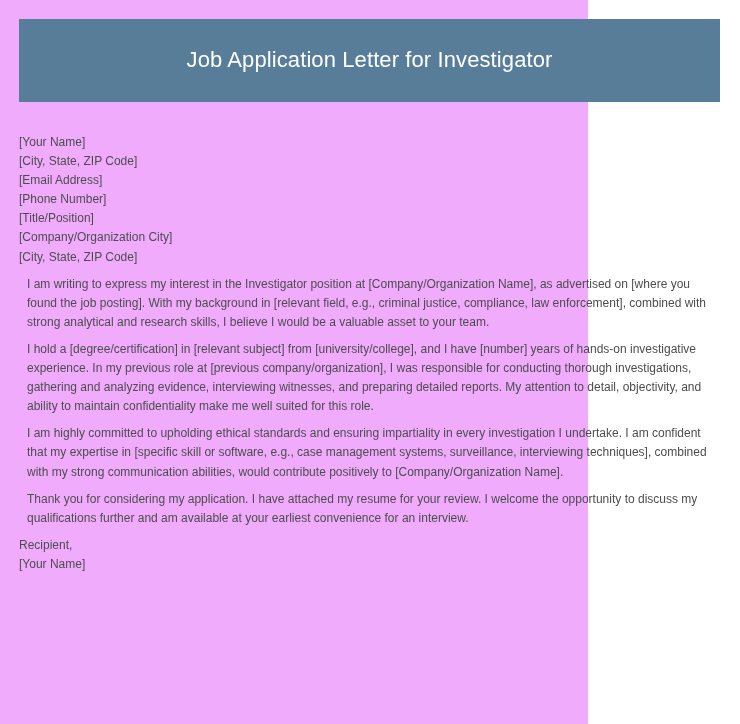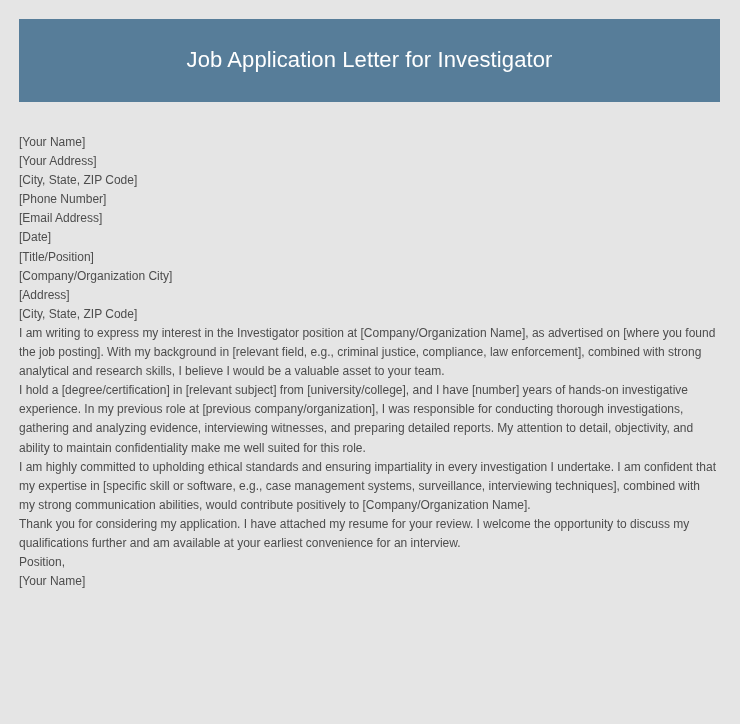--- a/index.html
+++ b/index.html
@@ -10,23 +10,23 @@
   body {
     width: 740px;
     height: 724px;
     background: #ffffff;
     font-family: "Liberation Sans", sans-serif;
     overflow: hidden;
   }
 
   #document-page {
     position: relative;
-    width: 740px;
+    width: 588px;
     height: 724px;
-    background: #e5e5e5;
+    background: #f0abfc;
     box-sizing: border-box;
   }
 
   
   #letter-header {
     position: absolute;
     left: 19px;
     top: 19px;
     width: 701px;
     height: 83px;
@@ -60,54 +60,51 @@
     text-align: left;
   }
 
   #letter-body .letter-line {
     margin: 0;
     padding: 0;
     white-space: pre-wrap;
   }
 
   #letter-body .letter-paragraph {
-    margin: 0;
+    margin: 8px;
     padding: 0;
   }
 </style>
 </head>
 <body>
 
 <div id="document-page">
 
   <div id="letter-header">
     <div class="header-title">Job Application Letter for Investigator</div>
   </div>
 
   <div id="letter-body">
 
     <div>
       <div class="letter-line">[Your Name]</div>
-      <div class="letter-line">[Your Address]</div>
       <div class="letter-line">[City, State, ZIP Code]</div>
+      <div class="letter-line">[Email Address]</div>
       <div class="letter-line">[Phone Number]</div>
-      <div class="letter-line">[Email Address]</div>
-      <div class="letter-line">[Date]</div>
     </div>
 
     <div>
       <div class="letter-line">[Title/Position]</div>
       <div class="letter-line">[Company/Organization City]</div>
-      <div class="letter-line">[Address]</div>
       <div class="letter-line">[City, State, ZIP Code]</div>
     </div>
 
 
     <p class="letter-paragraph">I am writing to express my interest in the Investigator position at [Company/Organization Name], as advertised on [where you found the job posting]. With my background in [relevant field, e.g., criminal justice, compliance, law enforcement], combined with strong analytical and research skills, I believe I would be a valuable asset to your team.</p>
     <p class="letter-paragraph">I hold a [degree/certification] in [relevant subject] from [university/college], and I have [number] years of hands-on investigative experience. In my previous role at [previous company/organization], I was responsible for conducting thorough investigations, gathering and analyzing evidence, interviewing witnesses, and preparing detailed reports. My attention to detail, objectivity, and ability to maintain confidentiality make me well suited for this role.</p>
     <p class="letter-paragraph">I am highly committed to upholding ethical standards and ensuring impartiality in every investigation I undertake. I am confident that my expertise in [specific skill or software, e.g., case management systems, surveillance, interviewing techniques], combined with my strong communication abilities, would contribute positively to [Company/Organization Name].</p>
     <p class="letter-paragraph">Thank you for considering my application. I have attached my resume for your review. I welcome the opportunity to discuss my qualifications further and am available at your earliest convenience for an interview.</p>
 
-    <div class="letter-line">Position,</div>
+    <div class="letter-line">Recipient,</div>
     <div class="letter-line">[Your Name]</div>
 
   </div>
 </div>
 
 </body></html>

